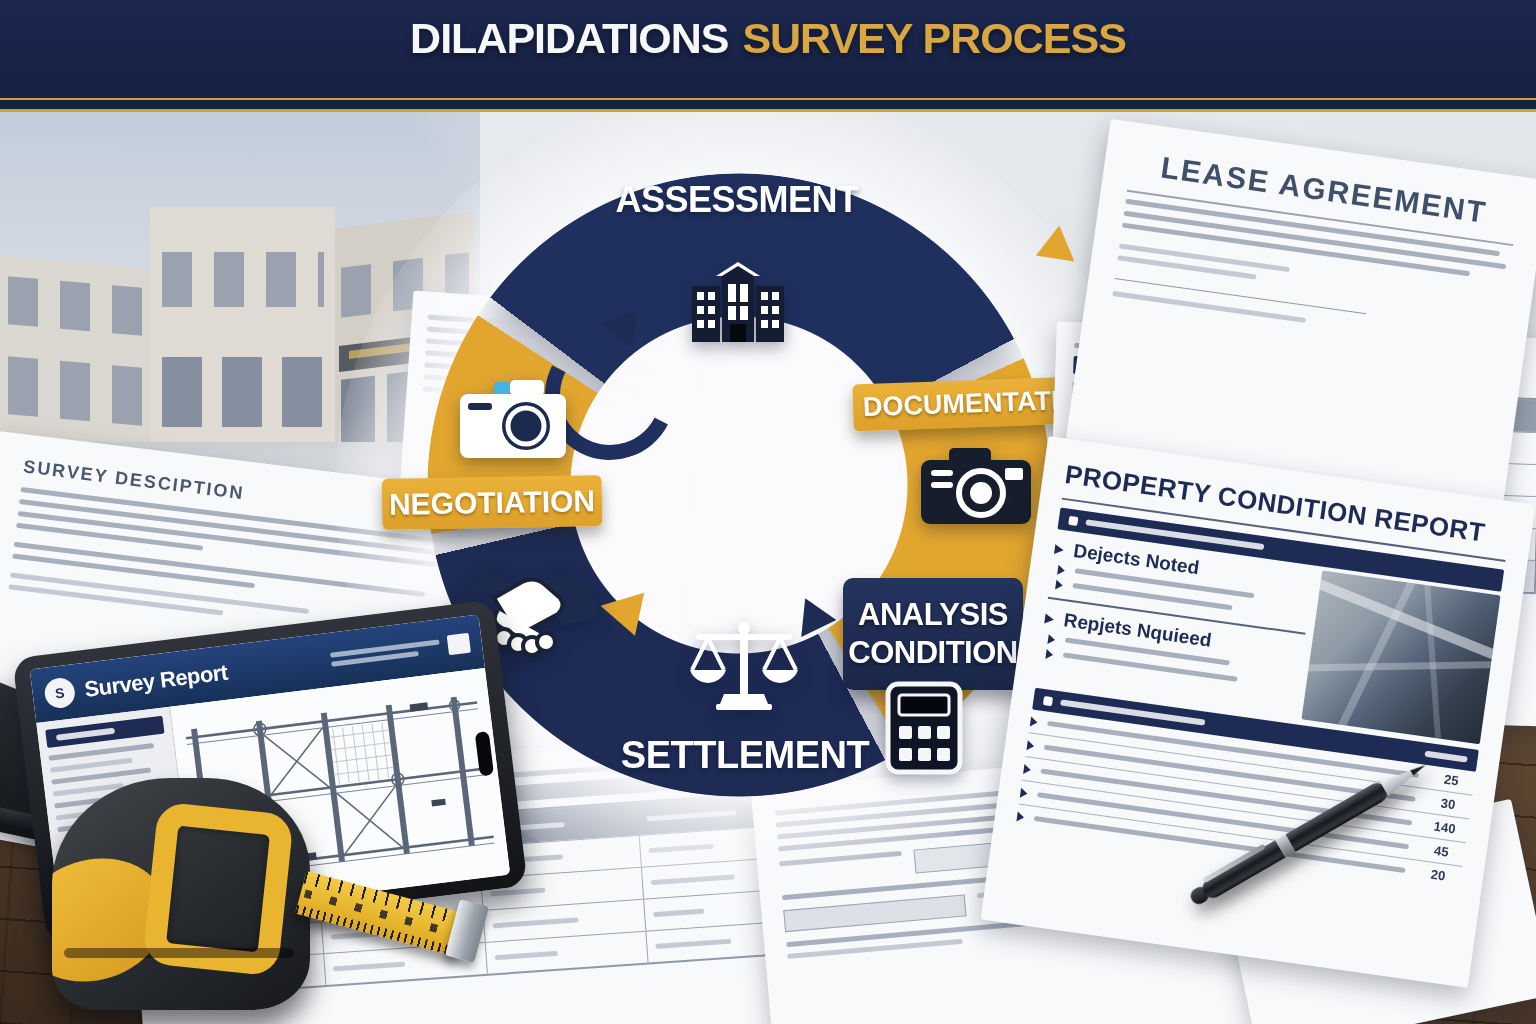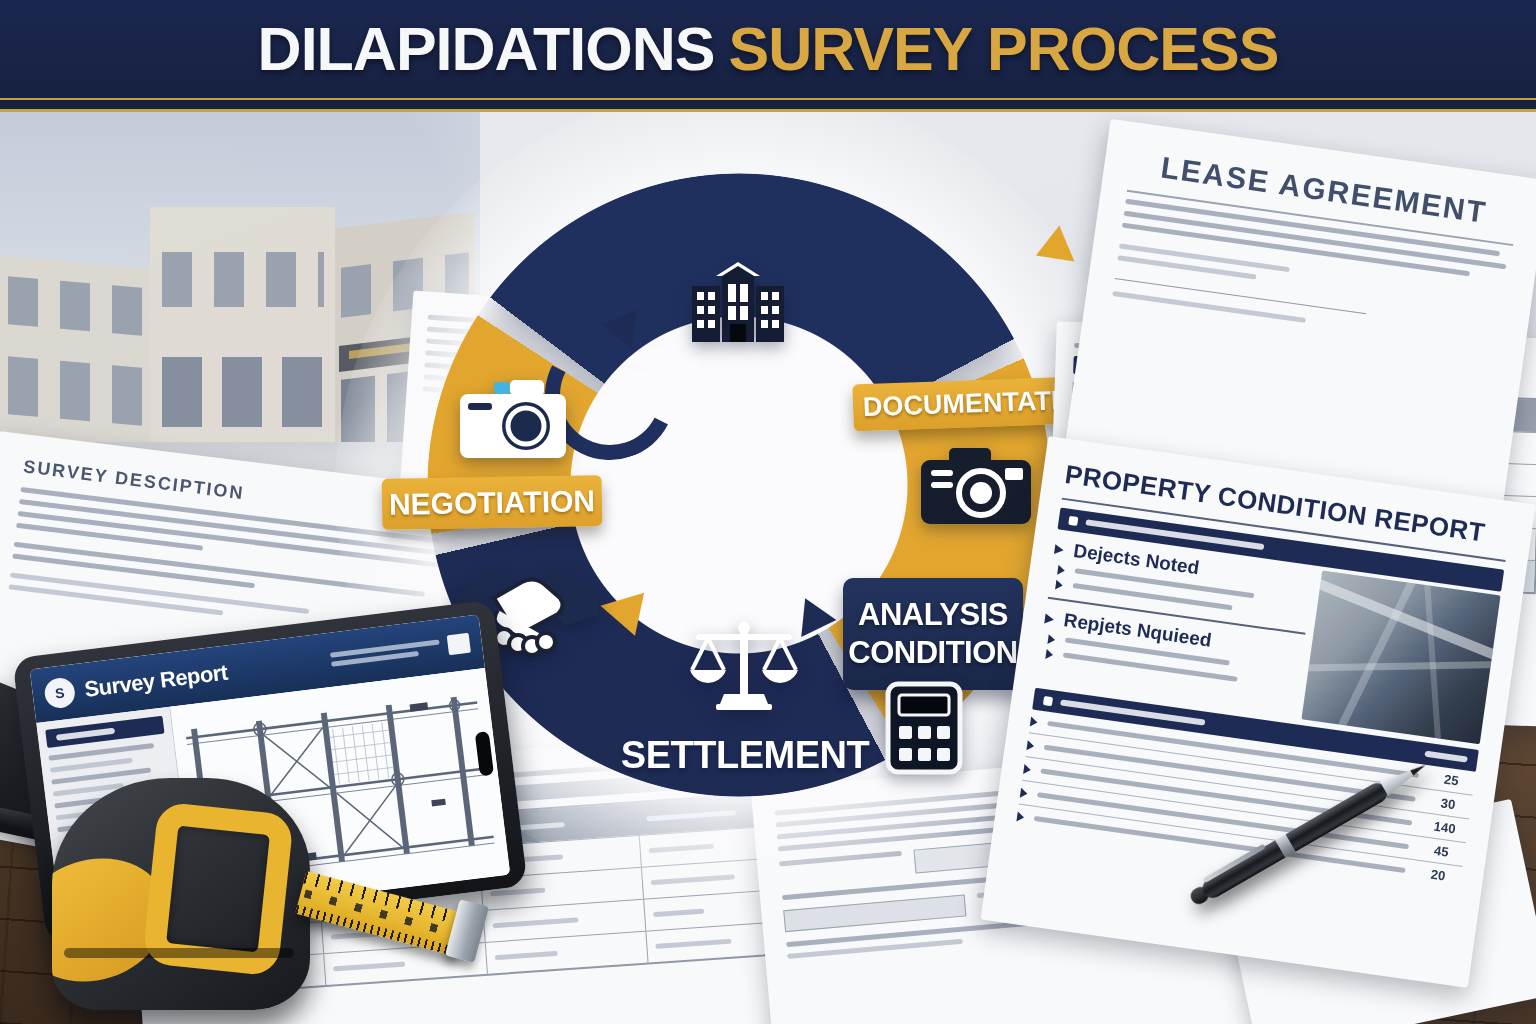--- a/index.html
+++ b/index.html
@@ -2,21 +2,21 @@
 <html><head>
 <meta charset="utf-8">
 <style>
   html,body{margin:0;padding:0;background:#cfd3d9;font-family:"Liberation Sans",sans-serif;}
   #stage{position:relative;width:1536px;height:1024px;overflow:hidden;background:linear-gradient(160deg,#e9ebef 0%,#e3e6ea 45%,#dadee4 100%);}
   .abs{position:absolute;}
 
   
   #header{left:0;top:0;width:1536px;height:112px;background:linear-gradient(180deg,#1c2750,#16203f);z-index:20;}
   #header .rule{position:absolute;left:0;bottom:0;width:100%;height:9px;background:#16203f;border-top:2px solid #c9a23f;border-bottom:3px solid #c9a23f;}
-  #title{position:absolute;left:0;top:14px;width:100%;text-align:center;font-size:61px;font-weight:800;letter-spacing:-1px;white-space:nowrap;text-shadow:0 3px 6px rgba(0,0,0,.45);}
+  #title{position:absolute;left:0;top:14px;width:100%;text-align:center;font-size:43px;font-weight:800;letter-spacing:-1px;white-space:nowrap;text-shadow:0 3px 6px rgba(0,0,0,.45);}
   #title .w{color:#f6f7f9;} #title .g{color:#d9a742;margin-left:14px;}
 
   
   #photo{left:0;top:112px;width:480px;height:370px;opacity:.8;z-index:1;
     -webkit-mask-image:radial-gradient(130% 120% at 28% 35%,#000 52%,transparent 96%);
     mask-image:radial-gradient(130% 120% at 28% 35%,#000 52%,transparent 96%);}
   .sky{left:0;top:0;width:100%;height:100%;background:linear-gradient(180deg,#bac6d6 0%,#d6dce4 60%,#d9dcdf 100%);}
   .bwall{background:#d8d4ca;}
   .bwin{background-image:repeating-linear-gradient(90deg,#87919f 0 30px,rgba(0,0,0,0) 30px 52px);}
   .bsign{background:#343840;} .bsign i{display:block;margin:6px 10px;height:8px;background:#c9a23f;opacity:.8;}
@@ -271,20 +271,21 @@
 
   <div id="halo" class="abs"></div>
   <div id="ring" class="abs"></div>
   <div id="tailA" class="abs"></div>
   <div class="abs tri" style="left:608px;top:306px;transform:rotate(38deg);"></div>
   <div class="abs tri gold" style="left:1042px;top:234px;transform:rotate(128deg);"></div>
   <div class="abs tri" style="left:792px;top:606px;transform:rotate(215deg);"></div>
   <div class="abs tri gold" style="left:598px;top:590px;transform:rotate(282deg);border-left-width:22px;border-right-width:22px;border-bottom-width:40px;"></div>
 
   <div class="abs stage-label" style="left:587px;top:178px;width:300px;text-align:center;font-size:36px;line-height:44px;">
+    <div>ASSESSMENT</div>
   </div>
   <div class="abs icon-wrap" style="left:686px;top:262px;">
     <svg width="104" height="84" viewBox="0 0 104 84">
       <polygon points="52,0 30,14 74,14" fill="#fff"></polygon>
       <polygon points="52,4 36,14 68,14" fill="#141d33"></polygon>
       <rect x="36" y="14" width="32" height="66" fill="#141d33"></rect>
       <rect x="42" y="22" width="8" height="18" fill="#fff"></rect>
         <rect x="54" y="22" width="8" height="18" fill="#fff"></rect>
       <rect x="42" y="44" width="8" height="14" fill="#fff"></rect>
         <rect x="54" y="44" width="8" height="14" fill="#fff"></rect>

